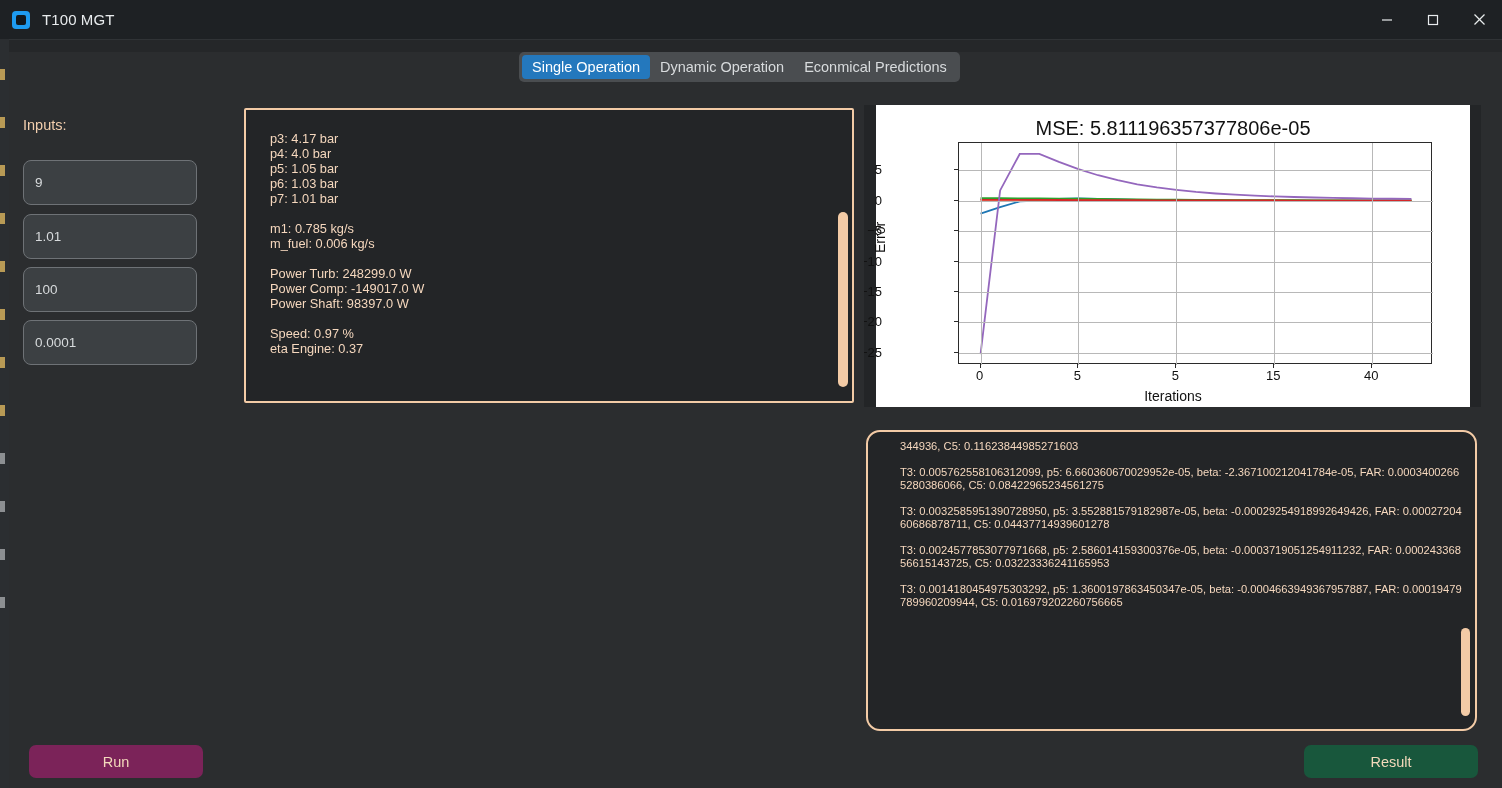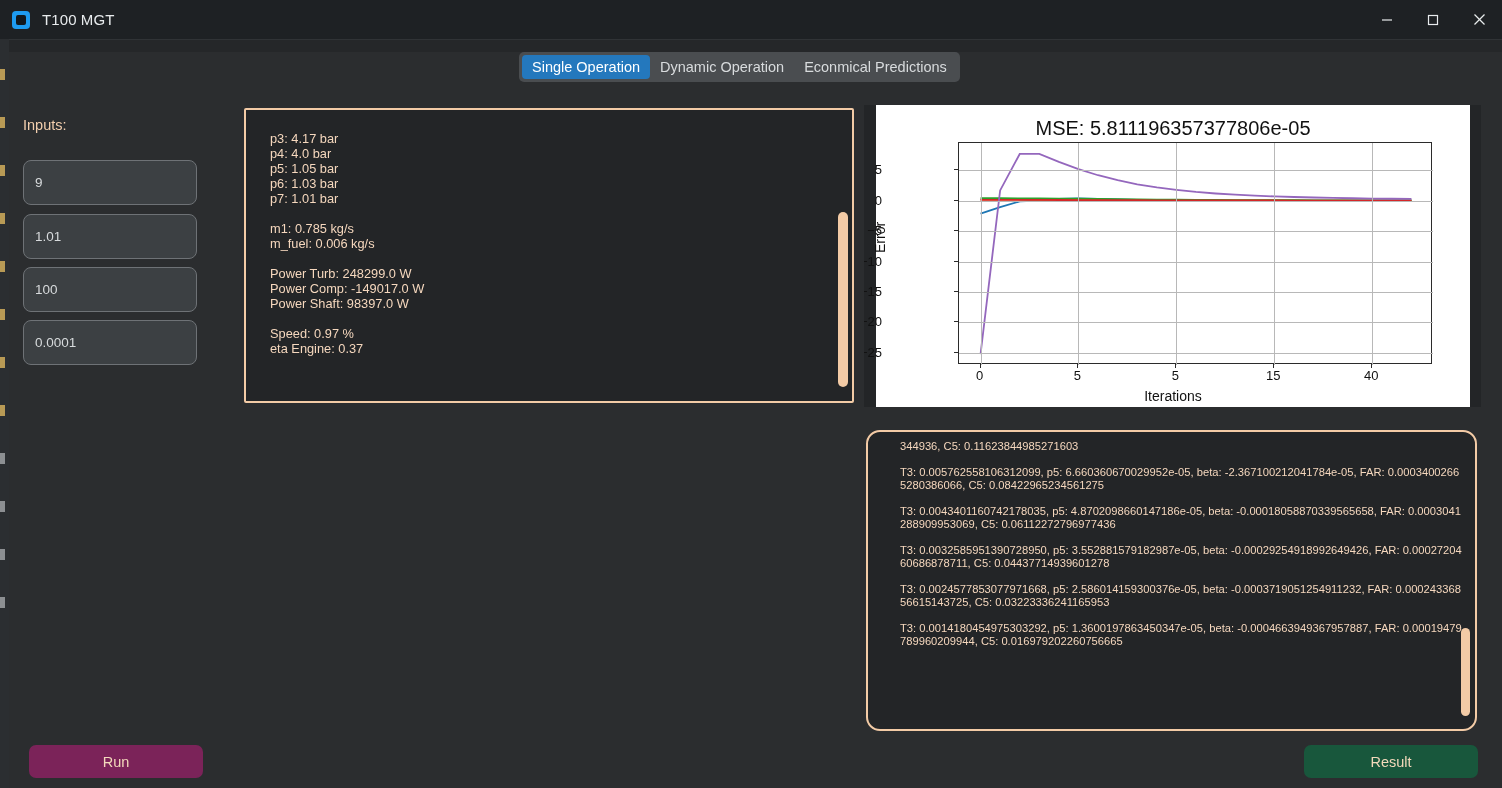--- a/index.html
+++ b/index.html
@@ -290,21 +290,20 @@
           <div class="tickmark-y" style="top: 246.836px;"></div>
         </div>
 
     </div>
   </div>
 
   <div id="log-panel">
     <div id="log-inner">
         <div class="log-line clipped">344936, C5: 0.11623844985271603</div>
         <div class="log-line">T3: 0.005762558106312099, p5: 6.660360670029952e-05, beta: -2.367100212041784e-05, FAR: 0.00034002665280386066, C5: 0.08422965234561275</div>
-        <div class="log-line">T3: 0.0043401160742178035, p5: 4.8702098660147186e-05, beta: -0.00018058870339565658, FAR: 0.0003041288909953069, C5: 0.06112272796977436</div>
         <div class="log-line">T3: 0.0032585951390728950, p5: 3.552881579182987e-05, beta: -0.00029254918992649426, FAR: 0.0002720460686878711, C5: 0.04437714939601278</div>
         <div class="log-line">T3: 0.0024577853077971668, p5: 2.586014159300376e-05, beta: -0.0003719051254911232, FAR: 0.00024336856615143725, C5: 0.03223336241165953</div>
         <div class="log-line">T3: 0.0014180454975303292, p5: 1.3600197863450347e-05, beta: -0.0004663949367957887, FAR: 0.00019479789960209944, C5: 0.016979202260756665</div>
       </div>
     <div id="log-scroll-thumb"></div>
   </div>
 
   <button id="run-button" class="action-btn">Run</button>
   <button id="result-button" class="action-btn">Result</button>
 

